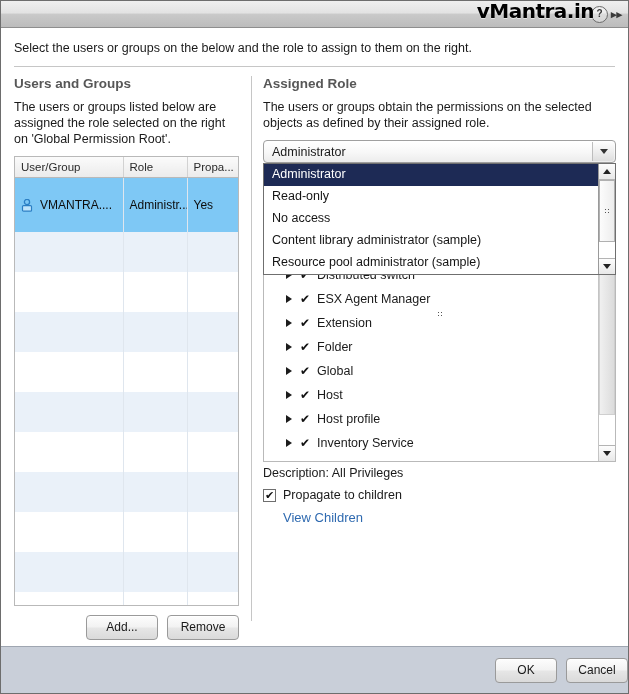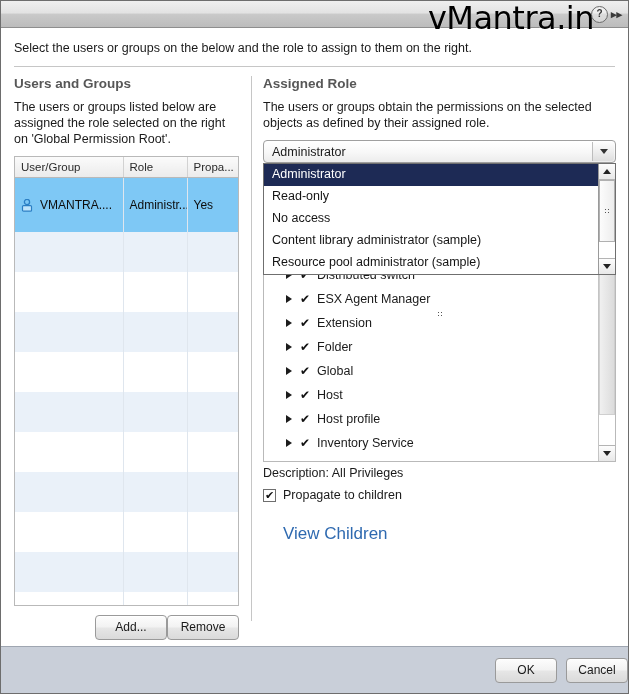--- a/index.html
+++ b/index.html
@@ -41,22 +41,22 @@
     color: #1d1d1d;
     white-space: nowrap;
     flex: 0 0 auto;
   }
   .titlebar-spacer { flex: 1 1 auto; }
   .watermark {
     position: absolute;
     right: 34px;
     top: -2px;
     font-family: "DejaVu Sans", sans-serif;
-    font-weight: normal;
-    font-size: 32px;
+    font-weight: bold;
+    font-size: 20px;
     letter-spacing: -0.5px;
     color: #000000;
     text-shadow: 0 1px 0 rgba(255,255,255,0.55);
   }
   .title-btn {
     width: 15px;
     height: 15px;
     margin-left: 1px;
     display: inline-flex;
     align-items: center;
@@ -170,20 +170,21 @@
     color: #0d0d0d;
   }
   .user-cell { display: flex; align-items: center; gap: 7px; }
   .user-icon { flex: 0 0 auto; display: block; }
 
   
   .left-buttons {
     margin-top: 9px;
     display: flex;
     justify-content: flex-end;
+    gap: 9px;
   }
   .btn {
     font-family: "Liberation Sans", sans-serif;
     font-size: 12px;
     color: #1a1a1a;
     background: linear-gradient(to bottom, #fdfdfd 0%, #f2f2f2 48%, #e6e6e6 52%, #dadada 100%);
     border: 1px solid #9a9a9a;
     border-radius: 4px;
     padding: 4px 0 5px 0;
     min-width: 70px;
@@ -380,23 +381,23 @@
     flex: 0 0 auto;
   }
   .checkbox span {
     font-family: "DejaVu Sans", sans-serif;
     font-size: 11px;
     font-weight: bold;
     color: #101010;
     line-height: 1;
   }
   .viewchildren {
-    margin-top: 22px;
+    margin-top: 8px;
     margin-left: 20px;
-    font-size: 17px;
+    font-size: 13px;
     color: #2f6ab0;
     cursor: pointer;
     display: inline-block;
   }
 
   
   .footer {
     position: absolute;
     left: 0; right: 0; bottom: 0;
     height: 47px;

